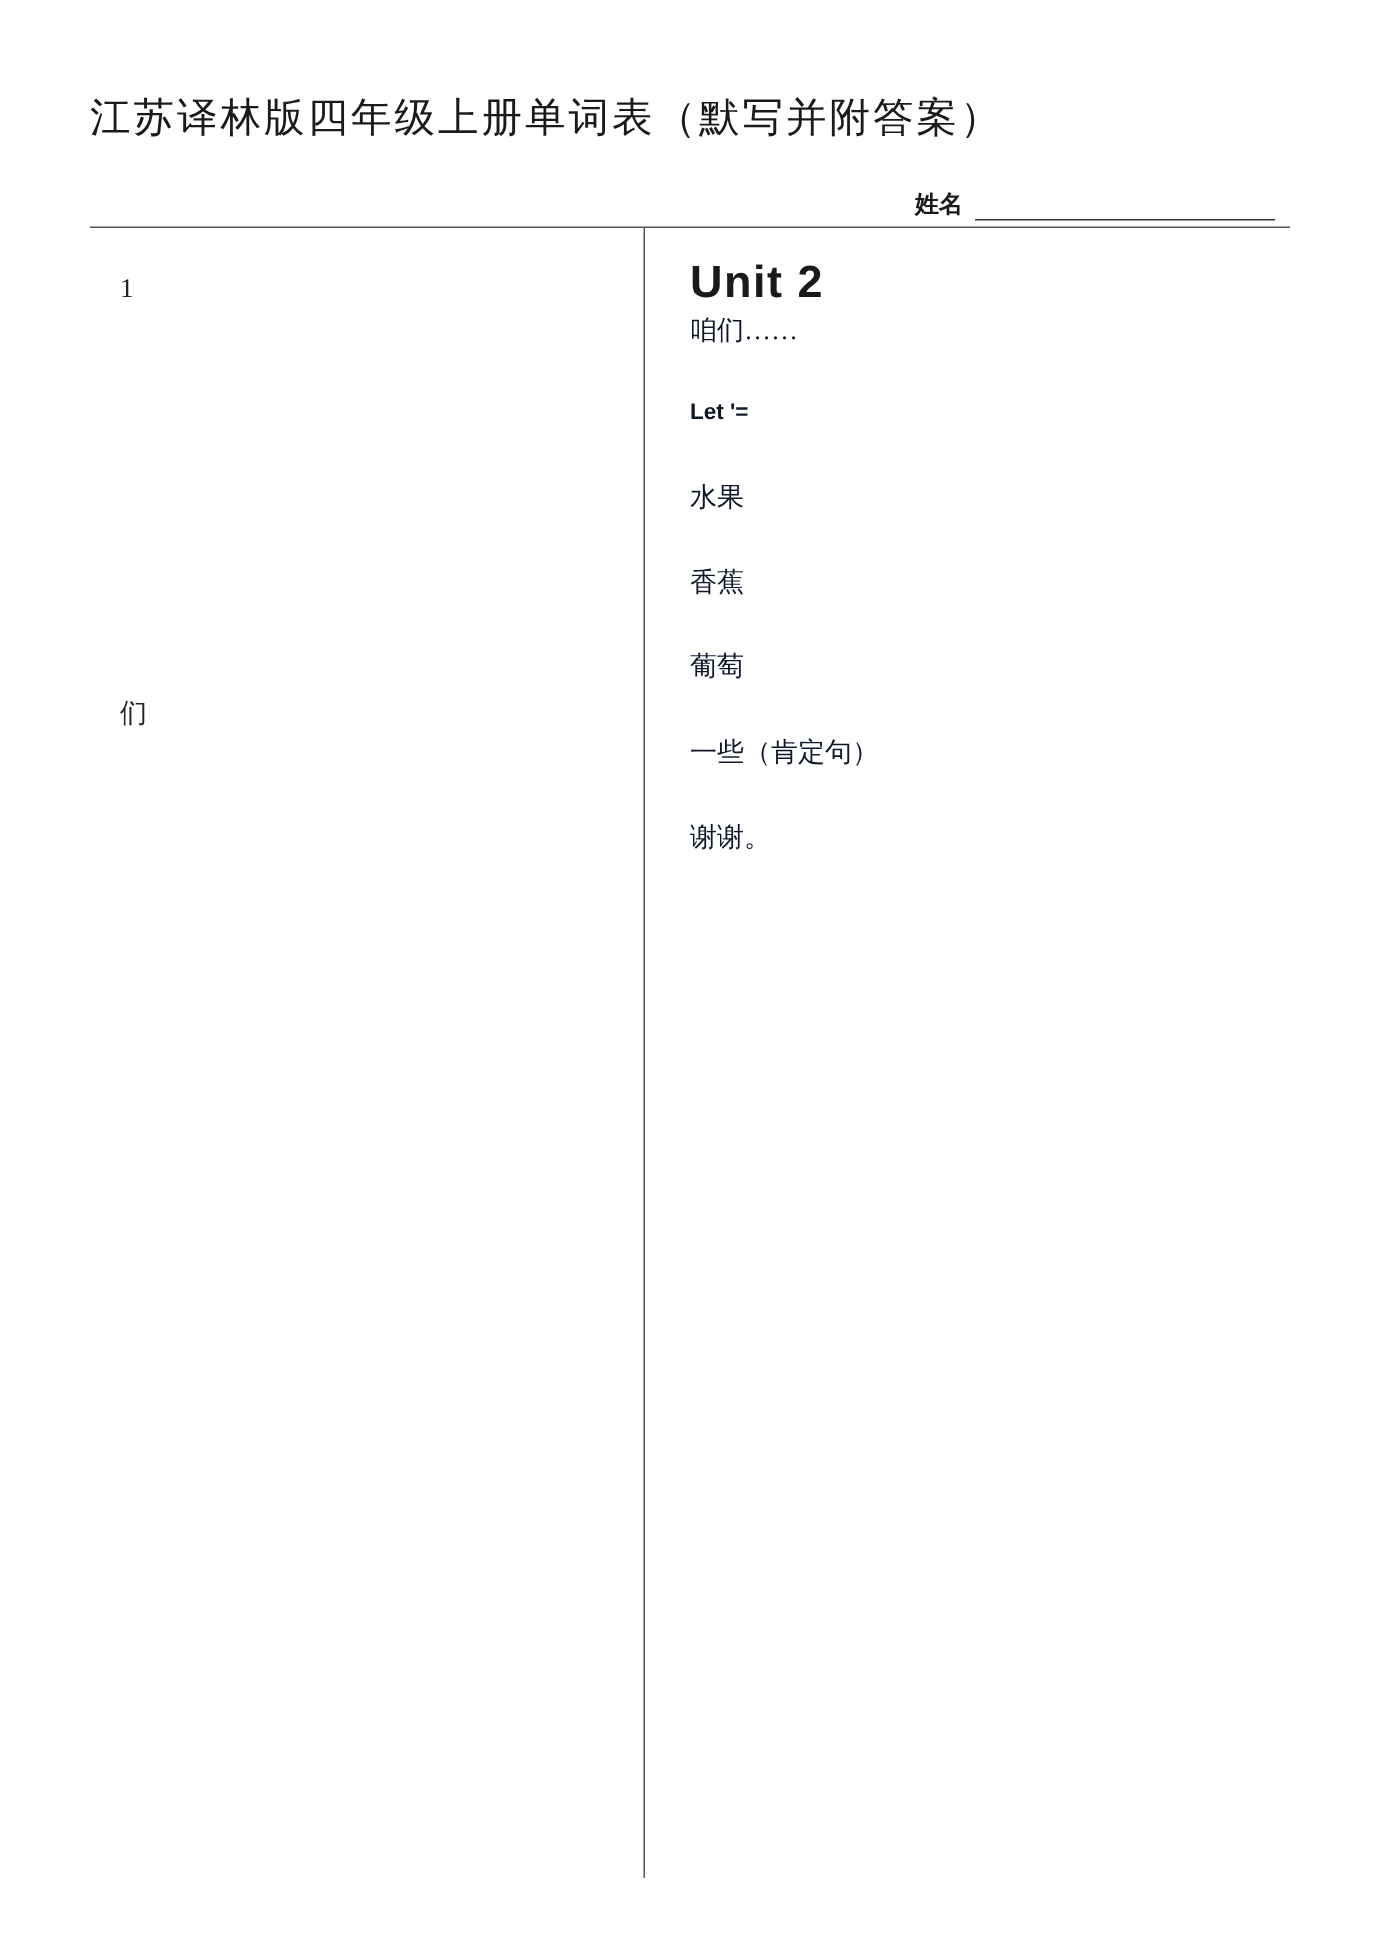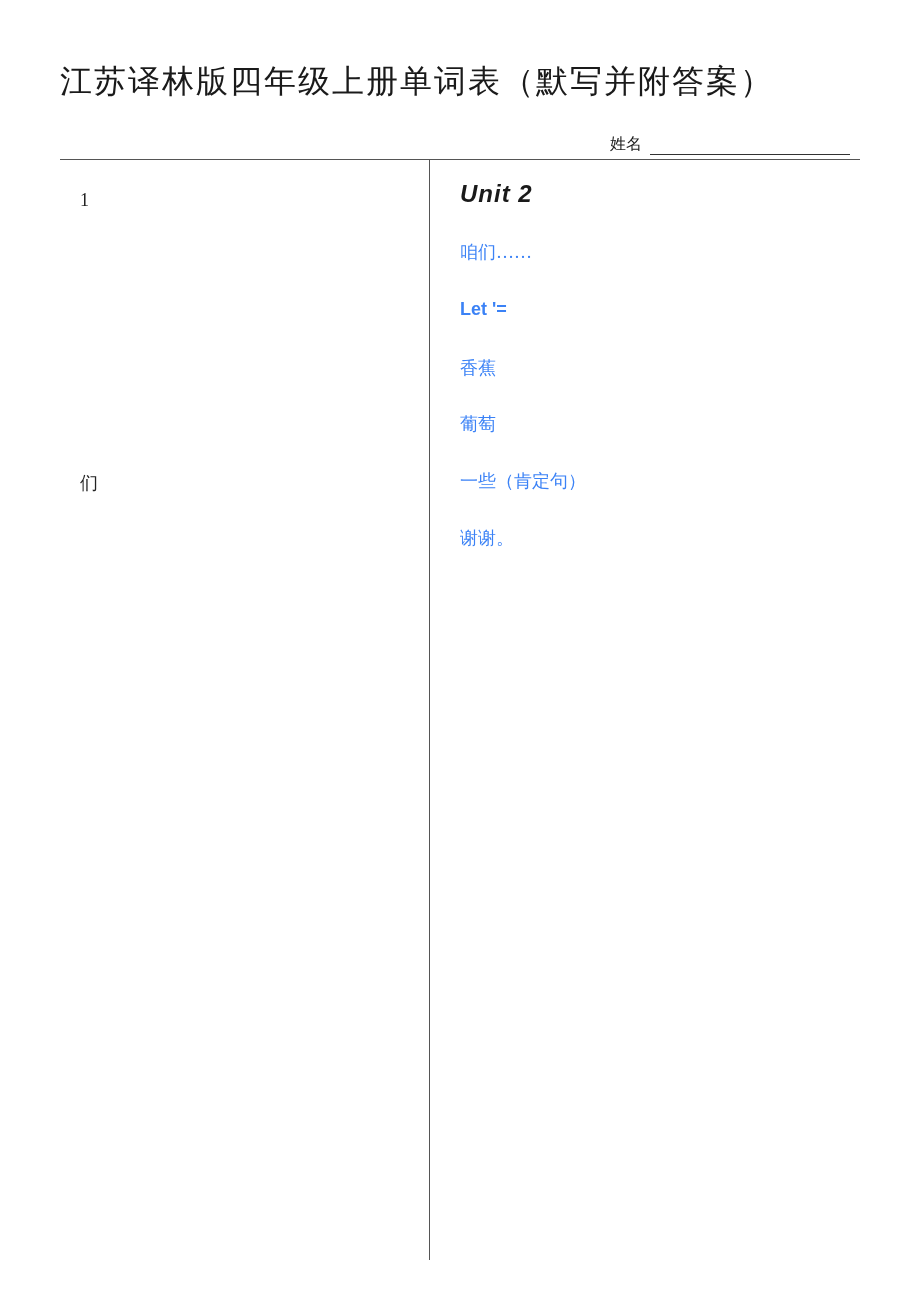--- a/index.html
+++ b/index.html
@@ -11,33 +11,34 @@
     body {
       background: #ffffff;
       font-family: "SimSun", "宋体", "STSong", serif;
       width: 920px;
       min-height: 1302px;
       padding: 60px 60px 60px 60px;
       color: #1a1a1a;
     }
 
     .page-title {
-      font-size: 32px;
+      font-size: 27px;
       font-weight: normal;
       margin-bottom: 30px;
       letter-spacing: 2px;
     }
 
     .name-row {
       display: flex;
       align-items: flex-end;
       justify-content: flex-end;
       margin-bottom: 0;
       padding-right: 10px;
       font-size: 16px;
+      font-weight: bold;
     }
 
     .name-label {
       margin-right: 8px;
       font-size: 16px;
     }
 
     .name-line {
       border-bottom: 1px solid #333;
       width: 200px;
@@ -66,39 +67,37 @@
       margin-bottom: 60px;
       padding-left: 5px;
     }
 
     .right-column {
       flex: 1;
       padding: 20px 30px;
     }
 
     .unit-title {
-      font-size: 24px;
+      font-size: 30px;
       font-weight: bold;
       font-family: Arial, "Times New Roman", sans-serif;
-      margin-bottom: 30px;
       letter-spacing: 1px;
-      font-style: italic;
     }
 
     .word-item {
       font-size: 18px;
-      color: #3b82f6;
+      color: #0f172a;
       margin-bottom: 28px;
       line-height: 1.6;
     }
 
     .word-item.bold-english {
       font-family: Arial, sans-serif;
       font-weight: bold;
-      font-size: 18px;
+      font-size: 15px;
       margin-bottom: 30px;
     }
   </style>
 </head>
 <body>
 
 <div class="page-title">江苏译林版四年级上册单词表（默写并附答案）</div>
 
 <div class="name-row">
   <span class="name-label">姓名</span>
@@ -109,18 +108,19 @@
   <div class="left-column">
     <div class="left-column-item" style="margin-top: 10px;">1</div>
     <div class="left-column-item" style="margin-top: 260px;">们</div>
   </div>
 
   <div class="right-column">
     <div class="unit-title">Unit 2</div>
 
     <div class="word-item">咱们……</div>
     <div class="word-item bold-english">Let '=</div>
+    <div class="word-item">水果</div>
     <div class="word-item">香蕉</div>
     <div class="word-item">葡萄</div>
     <div class="word-item">一些（肯定句）</div>
     <div class="word-item">谢谢。</div>
   </div>
 </div>
 
 </body></html>

